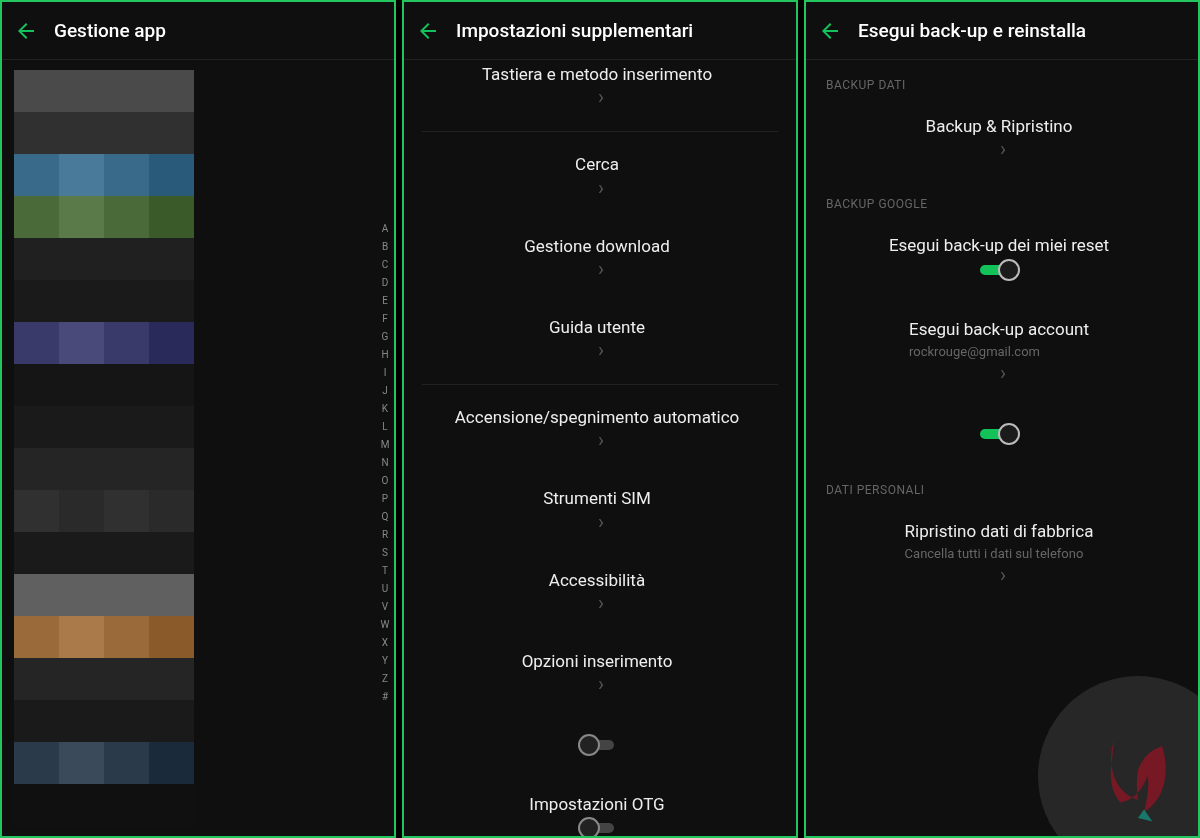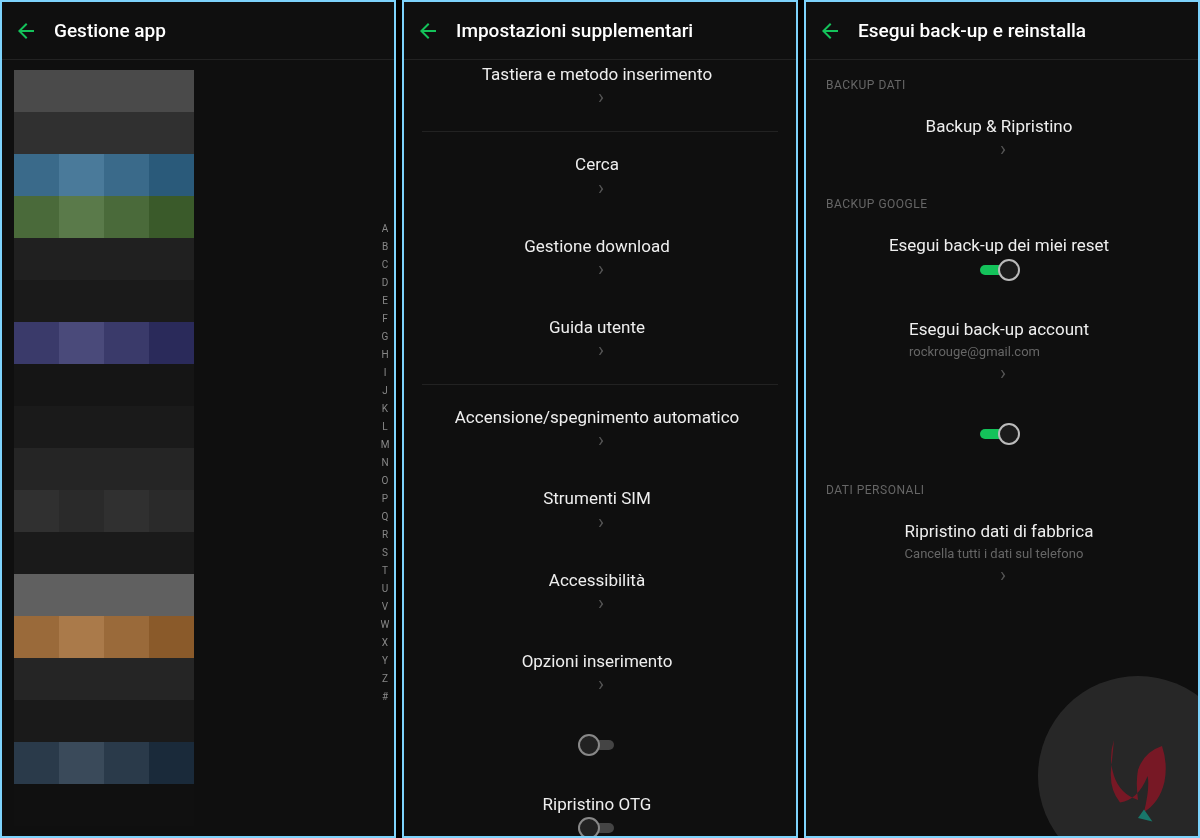--- a/index.html
+++ b/index.html
@@ -9,21 +9,21 @@
     background: #000;
     font-family: -apple-system, BlinkMacSystemFont, "Segoe UI", Roboto, sans-serif;
     display: flex;
     overflow: hidden;
     position: relative;
   }
   .phone {
     width: 396px;
     height: 838px;
     background: #0f0f0f;
-    border: 2px solid #7dd3fc;
+    border: 2px solid #22c55e;
     position: relative;
     display: flex;
     flex-direction: column;
     overflow: hidden;
   }
   .phone + .phone { margin-left: 6px; }
   .header {
     display: flex;
     align-items: center;
     padding: 14px 16px 14px 10px;
@@ -365,21 +365,21 @@
         <div class="chevron">›</div>
       </div>
       <div class="settings-item">
         <div class="toggle off">
           <div class="toggle-track"></div>
           <div class="toggle-knob"></div>
         </div>
       </div>
       <div class="settings-item">
         <div class="item-texts">
-          <div class="item-title">Ripristino OTG</div>
+          <div class="item-title">Impostazioni OTG</div>
         </div>
         <div class="toggle off">
           <div class="toggle-track"></div>
           <div class="toggle-knob"></div>
         </div>
       </div>
       <div class="divider"></div>
       <div class="settings-item">
         <div class="item-texts">
           <div class="item-title">Back-up e reset</div>

